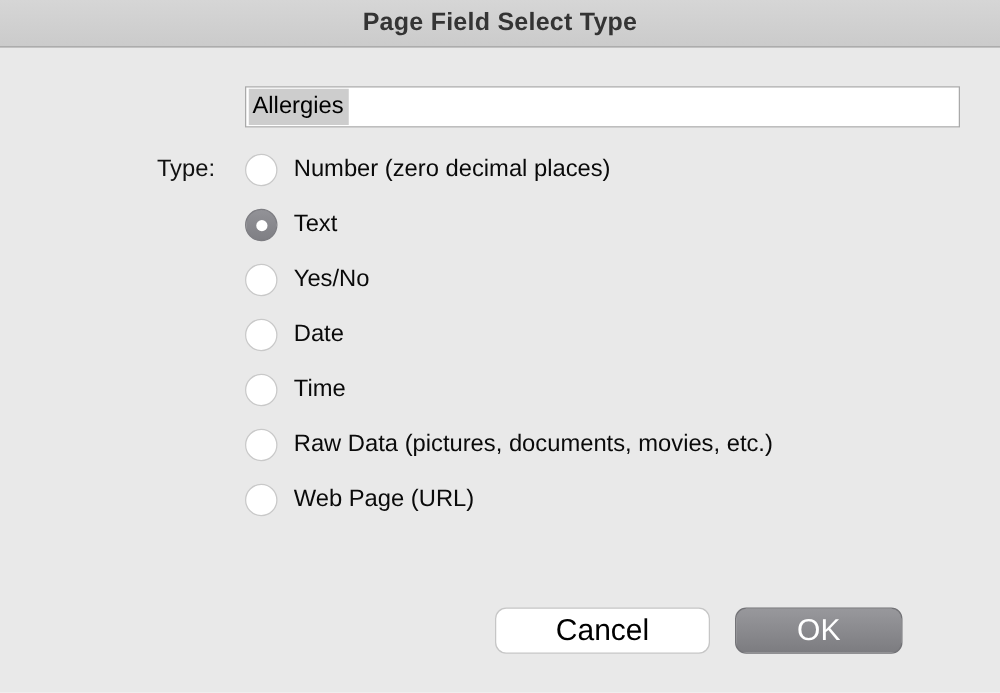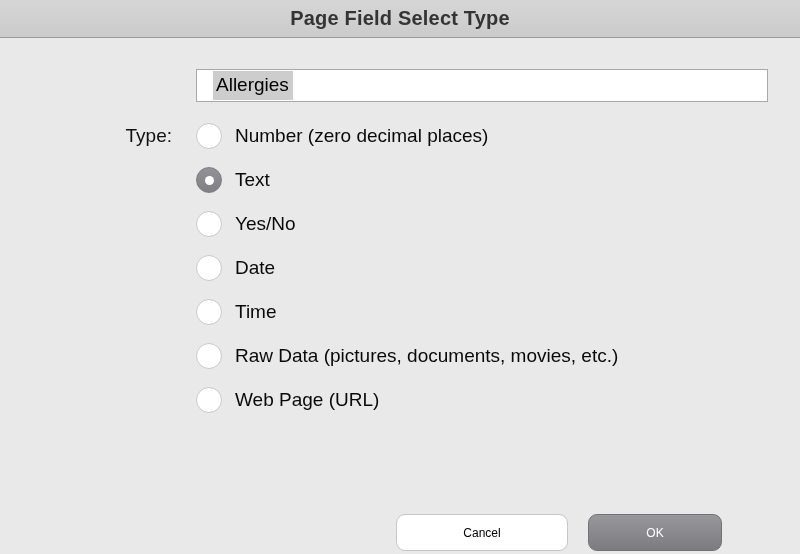--- a/index.html
+++ b/index.html
@@ -50,21 +50,21 @@
     position: absolute;
     left: 196px;
     top: 69px;
     width: 572px;
     height: 33px;
     box-sizing: border-box;
     background: #ffffff;
     border: 1px solid #a9a9a9;
     display: flex;
     align-items: center;
-    padding-left: 16px;
+    padding-left: 2px;
     font-size: 19px;
     color: #000;
     cursor: text;
   }
   .selected-text {
     background: #cdcdcd;
     padding: 3px 4px 4px 3px;
   }
   
   .type-label {
@@ -108,25 +108,25 @@
   }
   .radio-text {
     margin-left: 13px;
     font-size: 19px;
     color: #0a0a0a;
     white-space: nowrap;
   }
   
   .btn {
     position: absolute;
-    top: 514px;
+    top: 486px;
     height: 37px;
     box-sizing: border-box;
     border-radius: 9px;
-    font-size: 12px;
+    font-size: 24px;
     font-family: inherit;
     display: flex;
     align-items: center;
     justify-content: center;
     cursor: default;
   }
   .btn-cancel {
     left: 396px;
     width: 172px;
     background: #ffffff;

